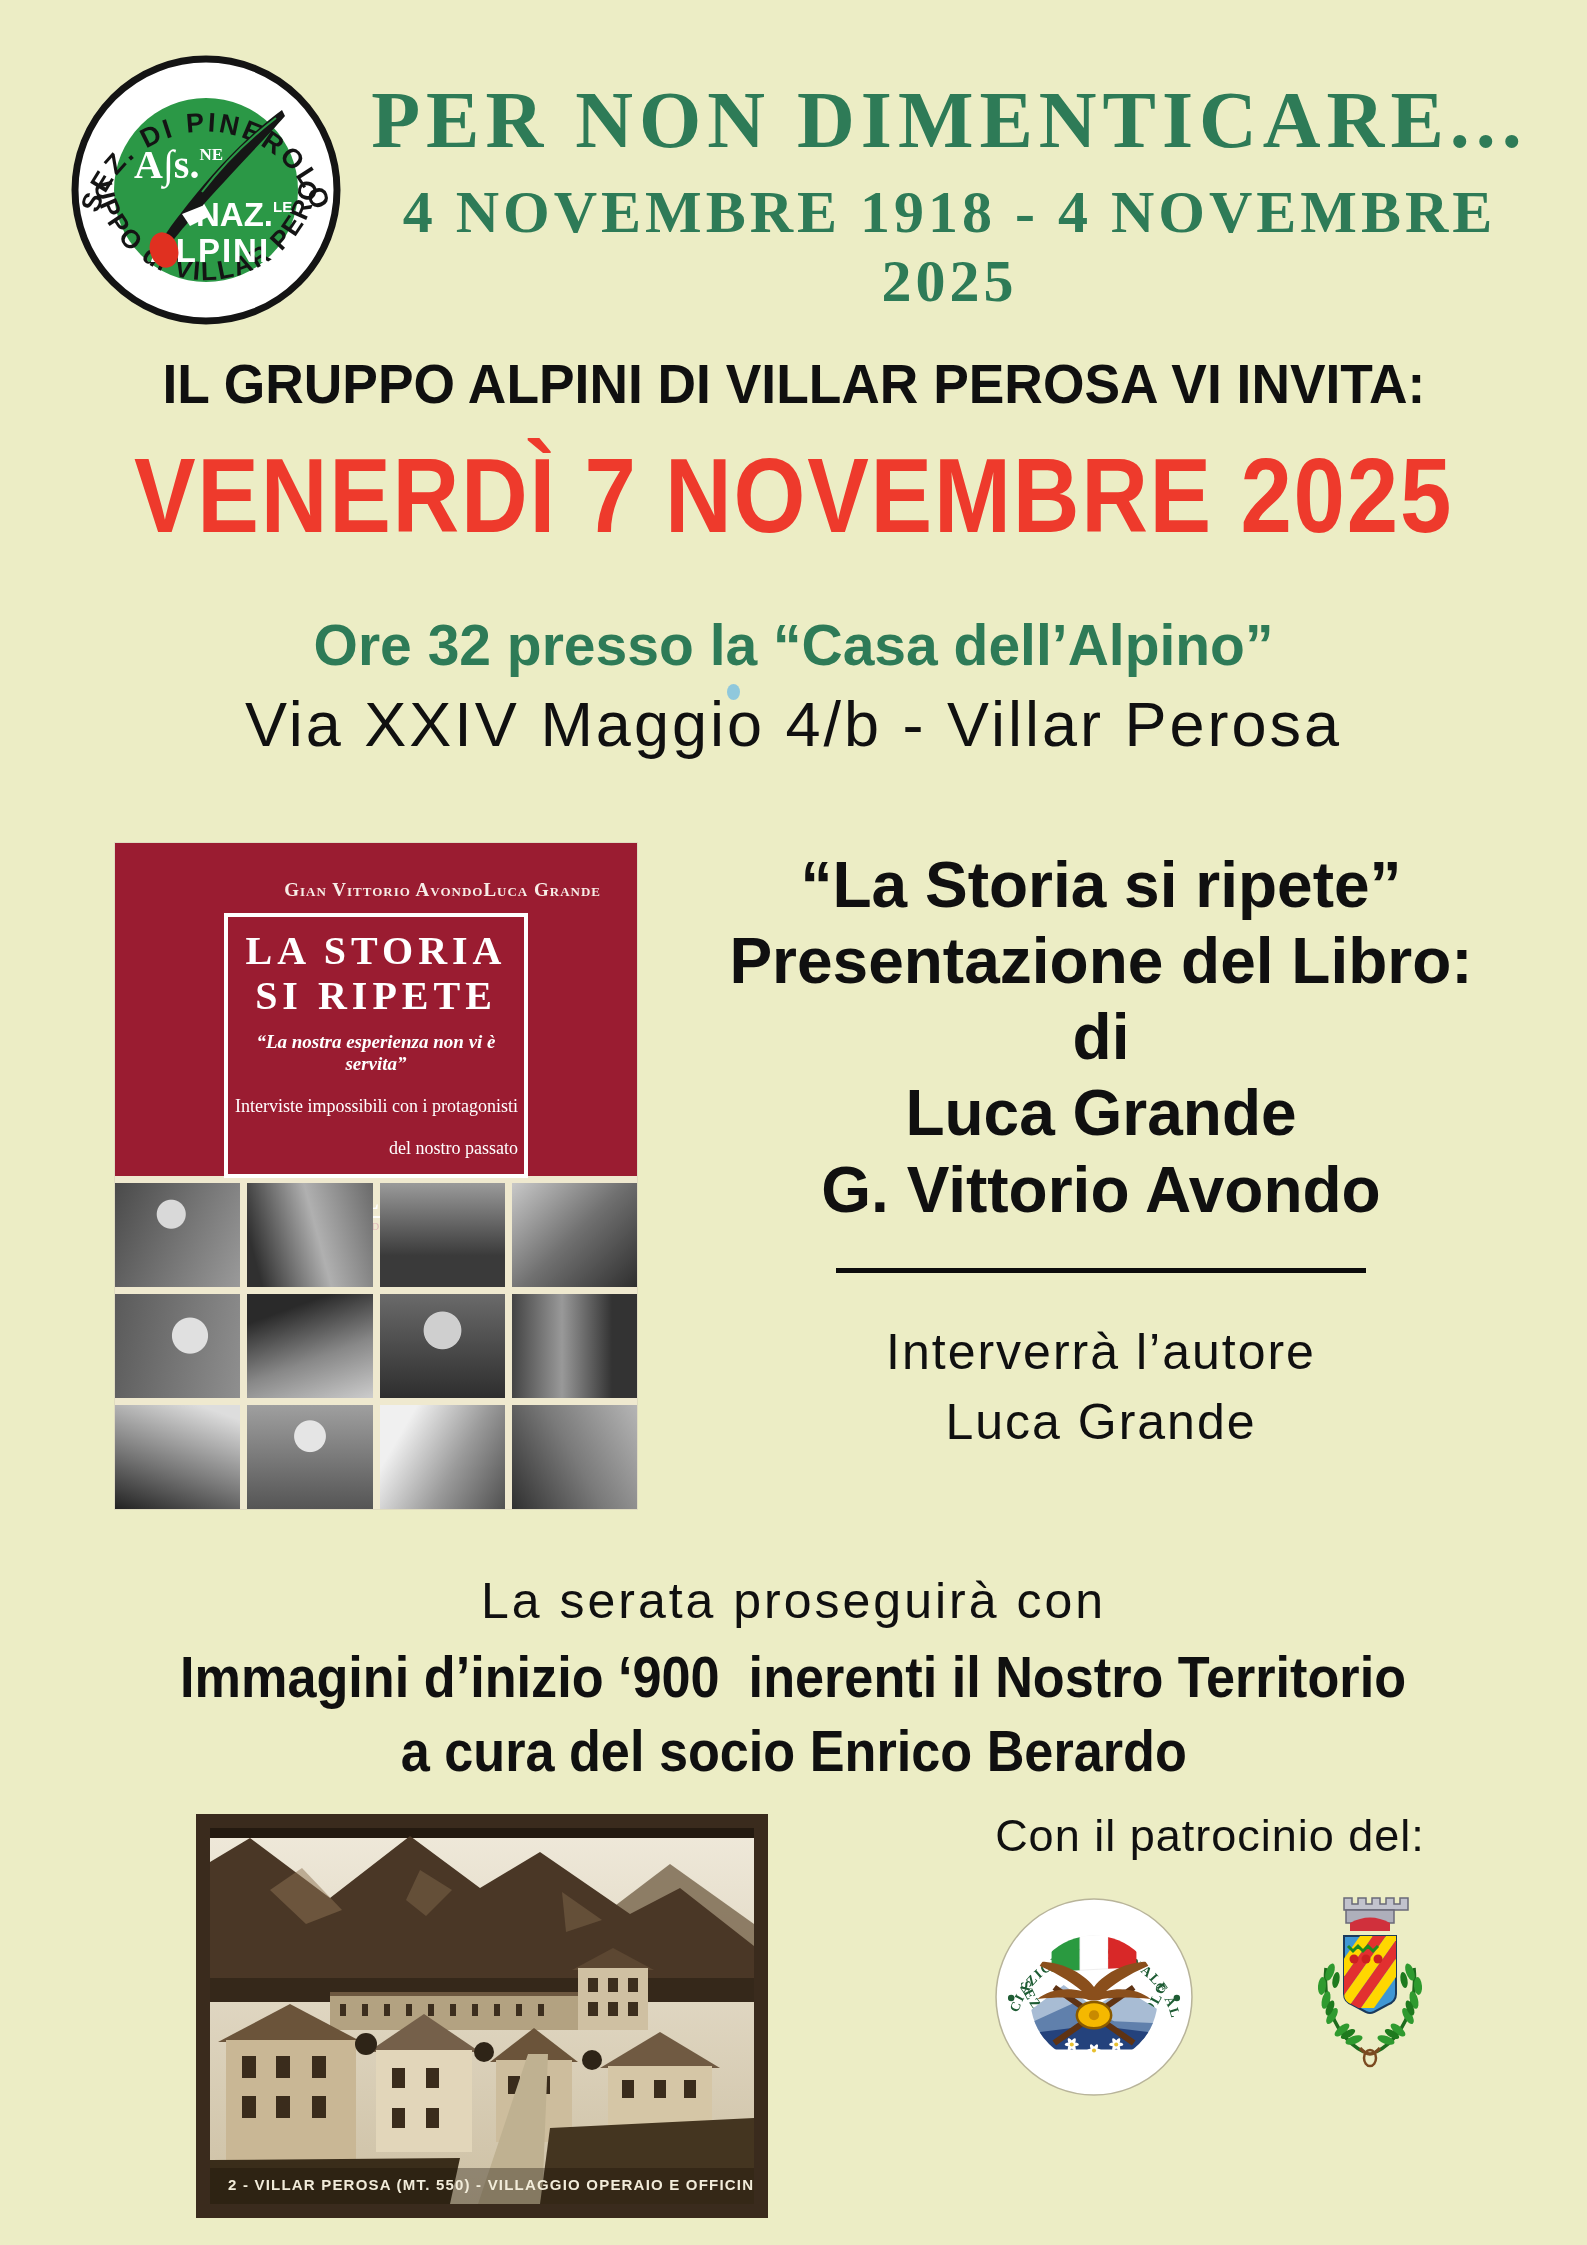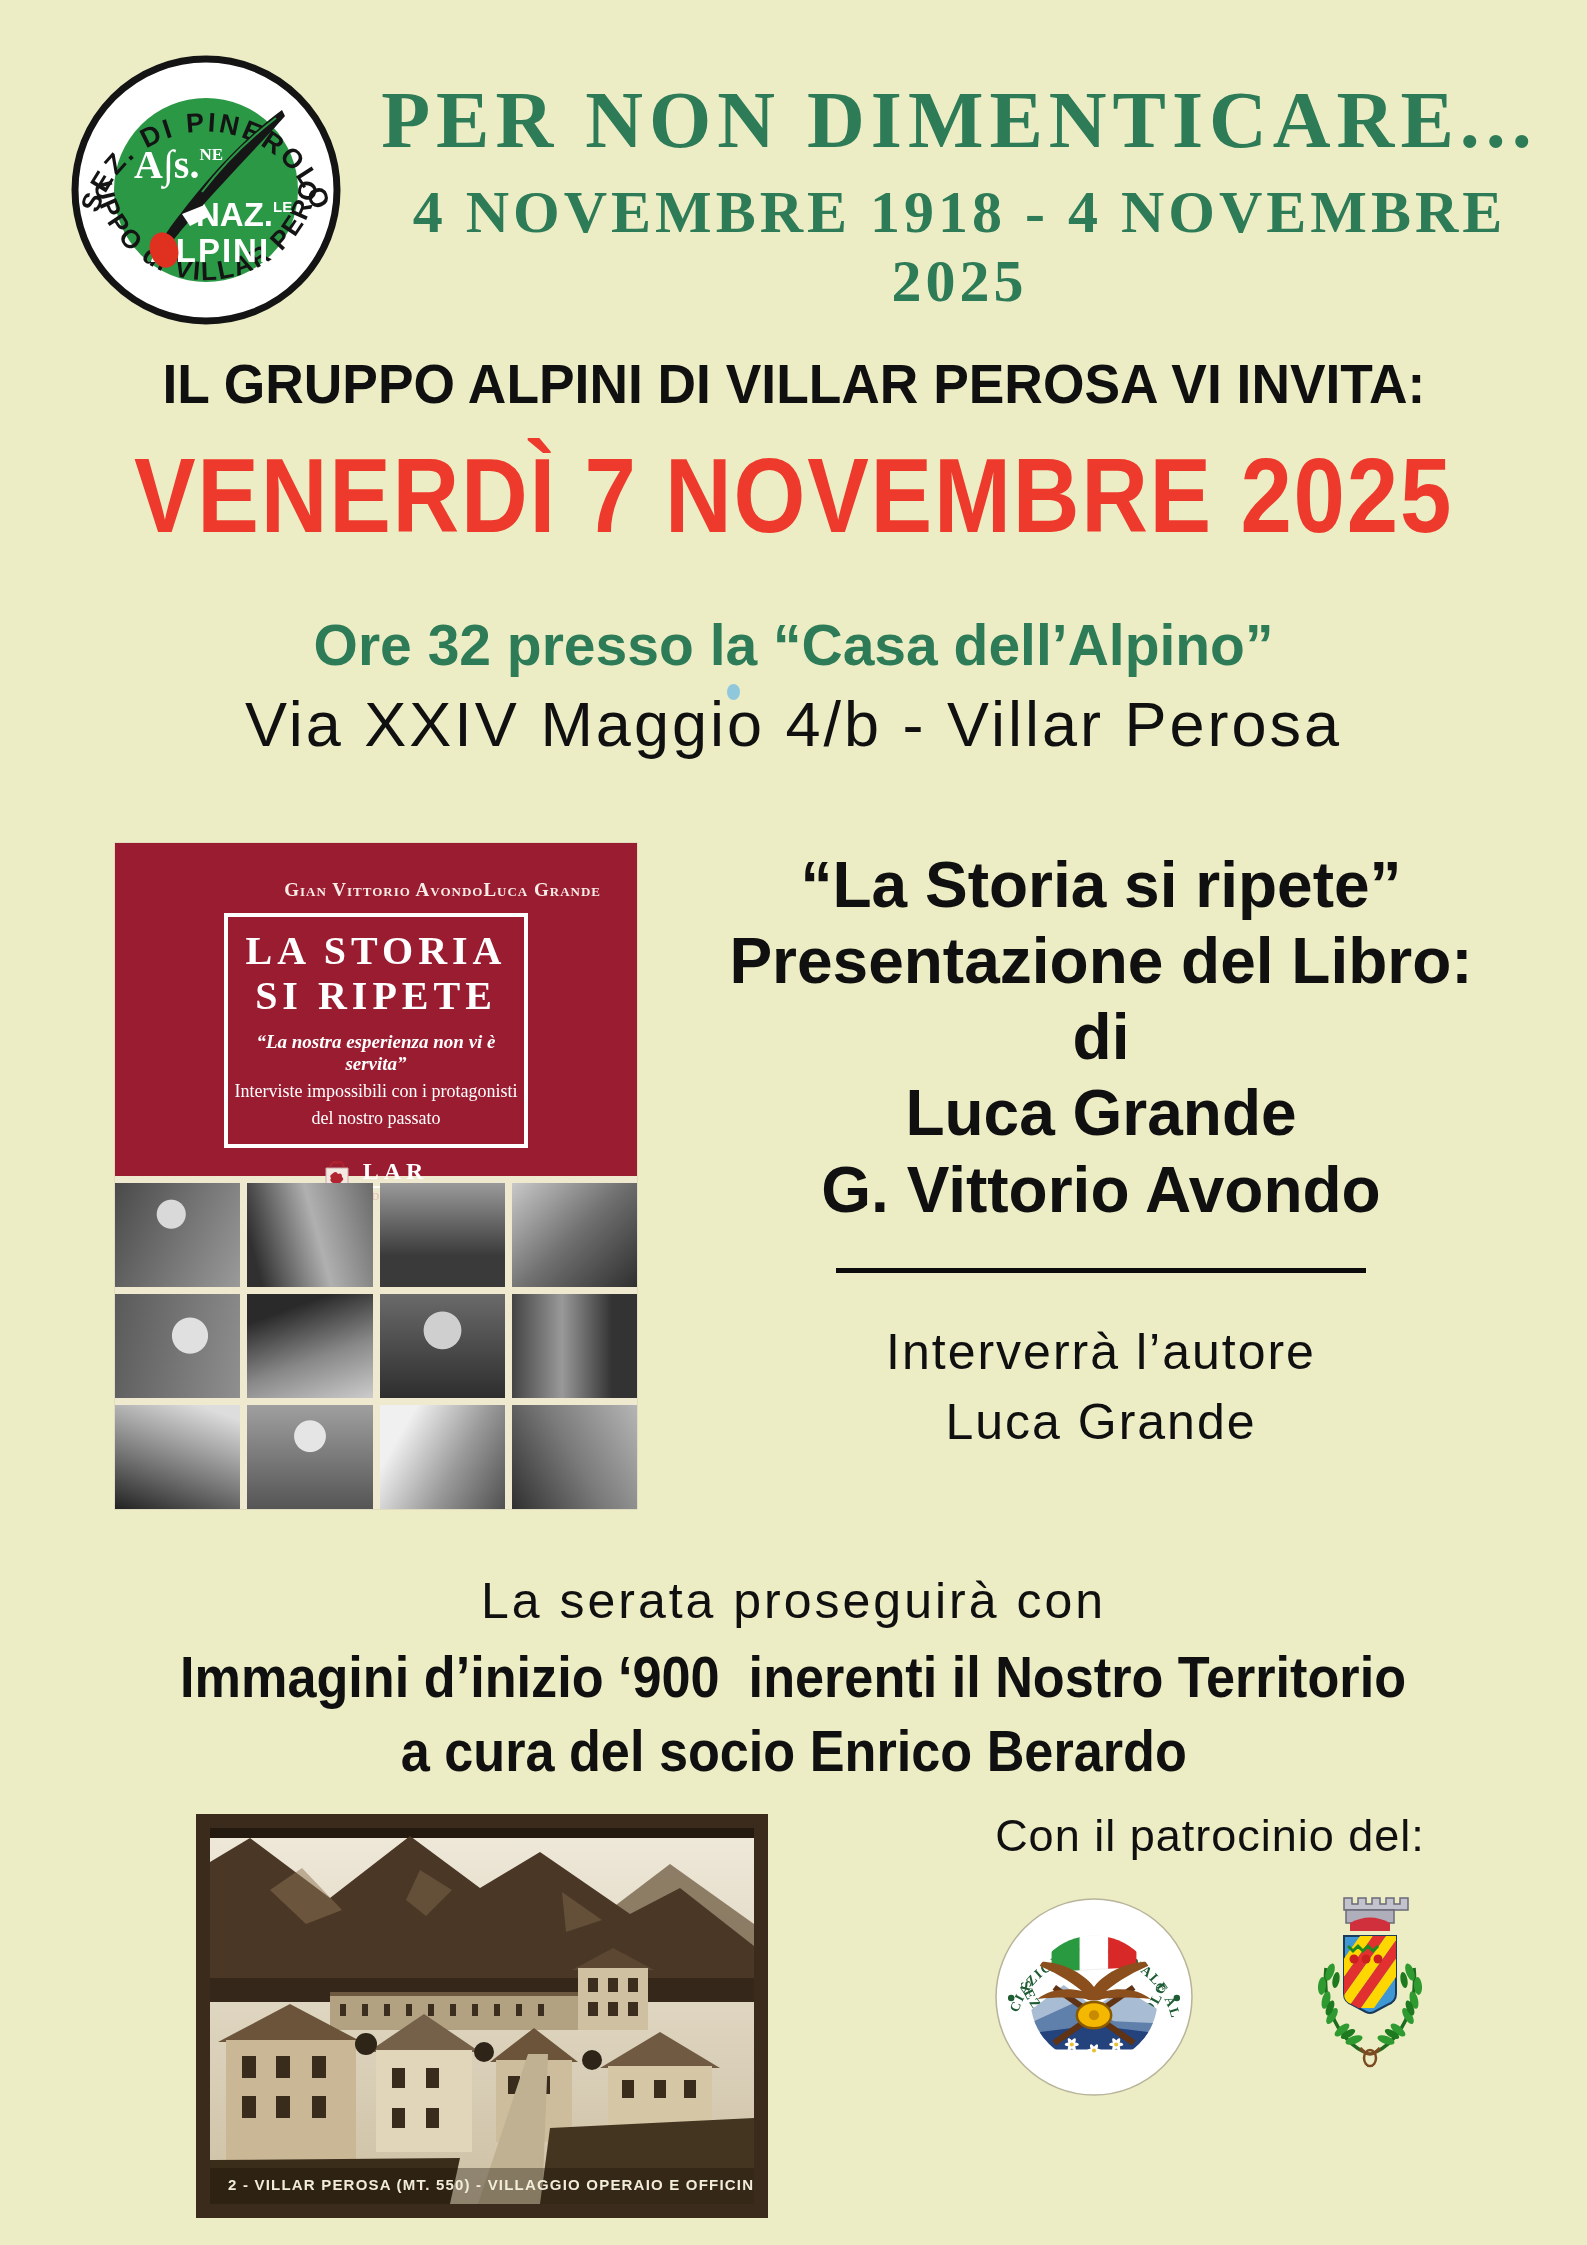--- a/index.html
+++ b/index.html
@@ -14,21 +14,21 @@
     position:relative;width:1587px;height:2245px;margin:0 auto;
     background:var(--background);overflow:hidden;
     font-family:"Liberation Sans",sans-serif;color:var(--ink);
   }
   .abs{position:absolute;}
   .center{left:0;right:0;text-align:center;}
   .squeeze{display:inline-block;white-space:pre-wrap;transform-origin:50% 50%;}
 
   
   .badge{left:70px;top:54px;width:272px;height:272px;}
-  .title-block{left:342px;top:78px;width:1235px;text-align:center;color:var(--green);
+  .title-block{left:332px;top:78px;width:1235px;text-align:center;color:var(--green);
                font-family:"Liberation Serif",serif;font-weight:bold;}
   .title-1{font-size:80px;letter-spacing:6px;line-height:1.05;}
   .title-2{font-size:60px;letter-spacing:4px;margin-top:16px;}
 
   .invite{top:352px;font-size:55px;font-weight:bold;}
   .invite .squeeze{transform:scaleX(0.97);}
 
   .date-red{top:436px;color:var(--red);font-size:105px;font-weight:bold;}
   .date-red .squeeze{transform:scaleX(0.88);letter-spacing:2px;}
 
@@ -42,21 +42,21 @@
   .cover-red{height:333px;background:var(--book_red);color:#fff;box-sizing:border-box;padding-top:36px;}
   .authors{display:flex;justify-content:flex-end;padding:0 36px;
            font-family:"Liberation Serif",serif;font-variant:small-caps;font-weight:bold;
            font-size:19px;letter-spacing:1px;color:#f7ece6;}
   .tbox{width:304px;margin:12px auto 0;border:4px solid #fff;box-sizing:border-box;
         text-align:center;padding:12px 6px 14px;}
   .tbox-title{font-family:"Liberation Serif",serif;font-weight:bold;font-size:40px;
               letter-spacing:5px;line-height:1.12;}
   .tbox-sub{font-family:"Liberation Serif",serif;font-style:italic;font-weight:bold;
             font-size:19px;margin-top:12px;}
-  .tbox-desc{font-family:"Liberation Serif",serif;font-size:18px;line-height:1.25;margin-top:5px;}
+  .tbox-desc{font-family:"Liberation Serif",serif;font-size:18px;line-height:1.25;margin-top:20px;text-align:right;}
   .lar{display:flex;align-items:flex-start;justify-content:center;gap:9px;margin-top:10px;}
   .lar-text{text-align:center;font-family:"Liberation Serif",serif;color:#fff;}
   .lar-name{font-size:24px;font-weight:bold;letter-spacing:5px;border-bottom:2px solid rgba(255,255,255,.85);padding:0 2px 1px;}
   .lar-sub{font-size:11px;letter-spacing:3px;color:#dfb9b9;margin-top:2px;}
 
   .grid{height:333px;box-sizing:border-box;padding-top:7px;display:grid;
         grid-template-columns:repeat(4,1fr);grid-template-rows:repeat(3,104px);gap:7px;}
   .grid div{background:#777;}
   .grid div:nth-child(1){background:radial-gradient(circle at 45% 30%,#d9d9d9 0 14%,rgba(0,0,0,0) 15%),linear-gradient(115deg,#4a4a4a,#9a9a9a);}
   .grid div:nth-child(2){background:linear-gradient(75deg,#303030 10%,#b0b0b0 55%,#6a6a6a);}

